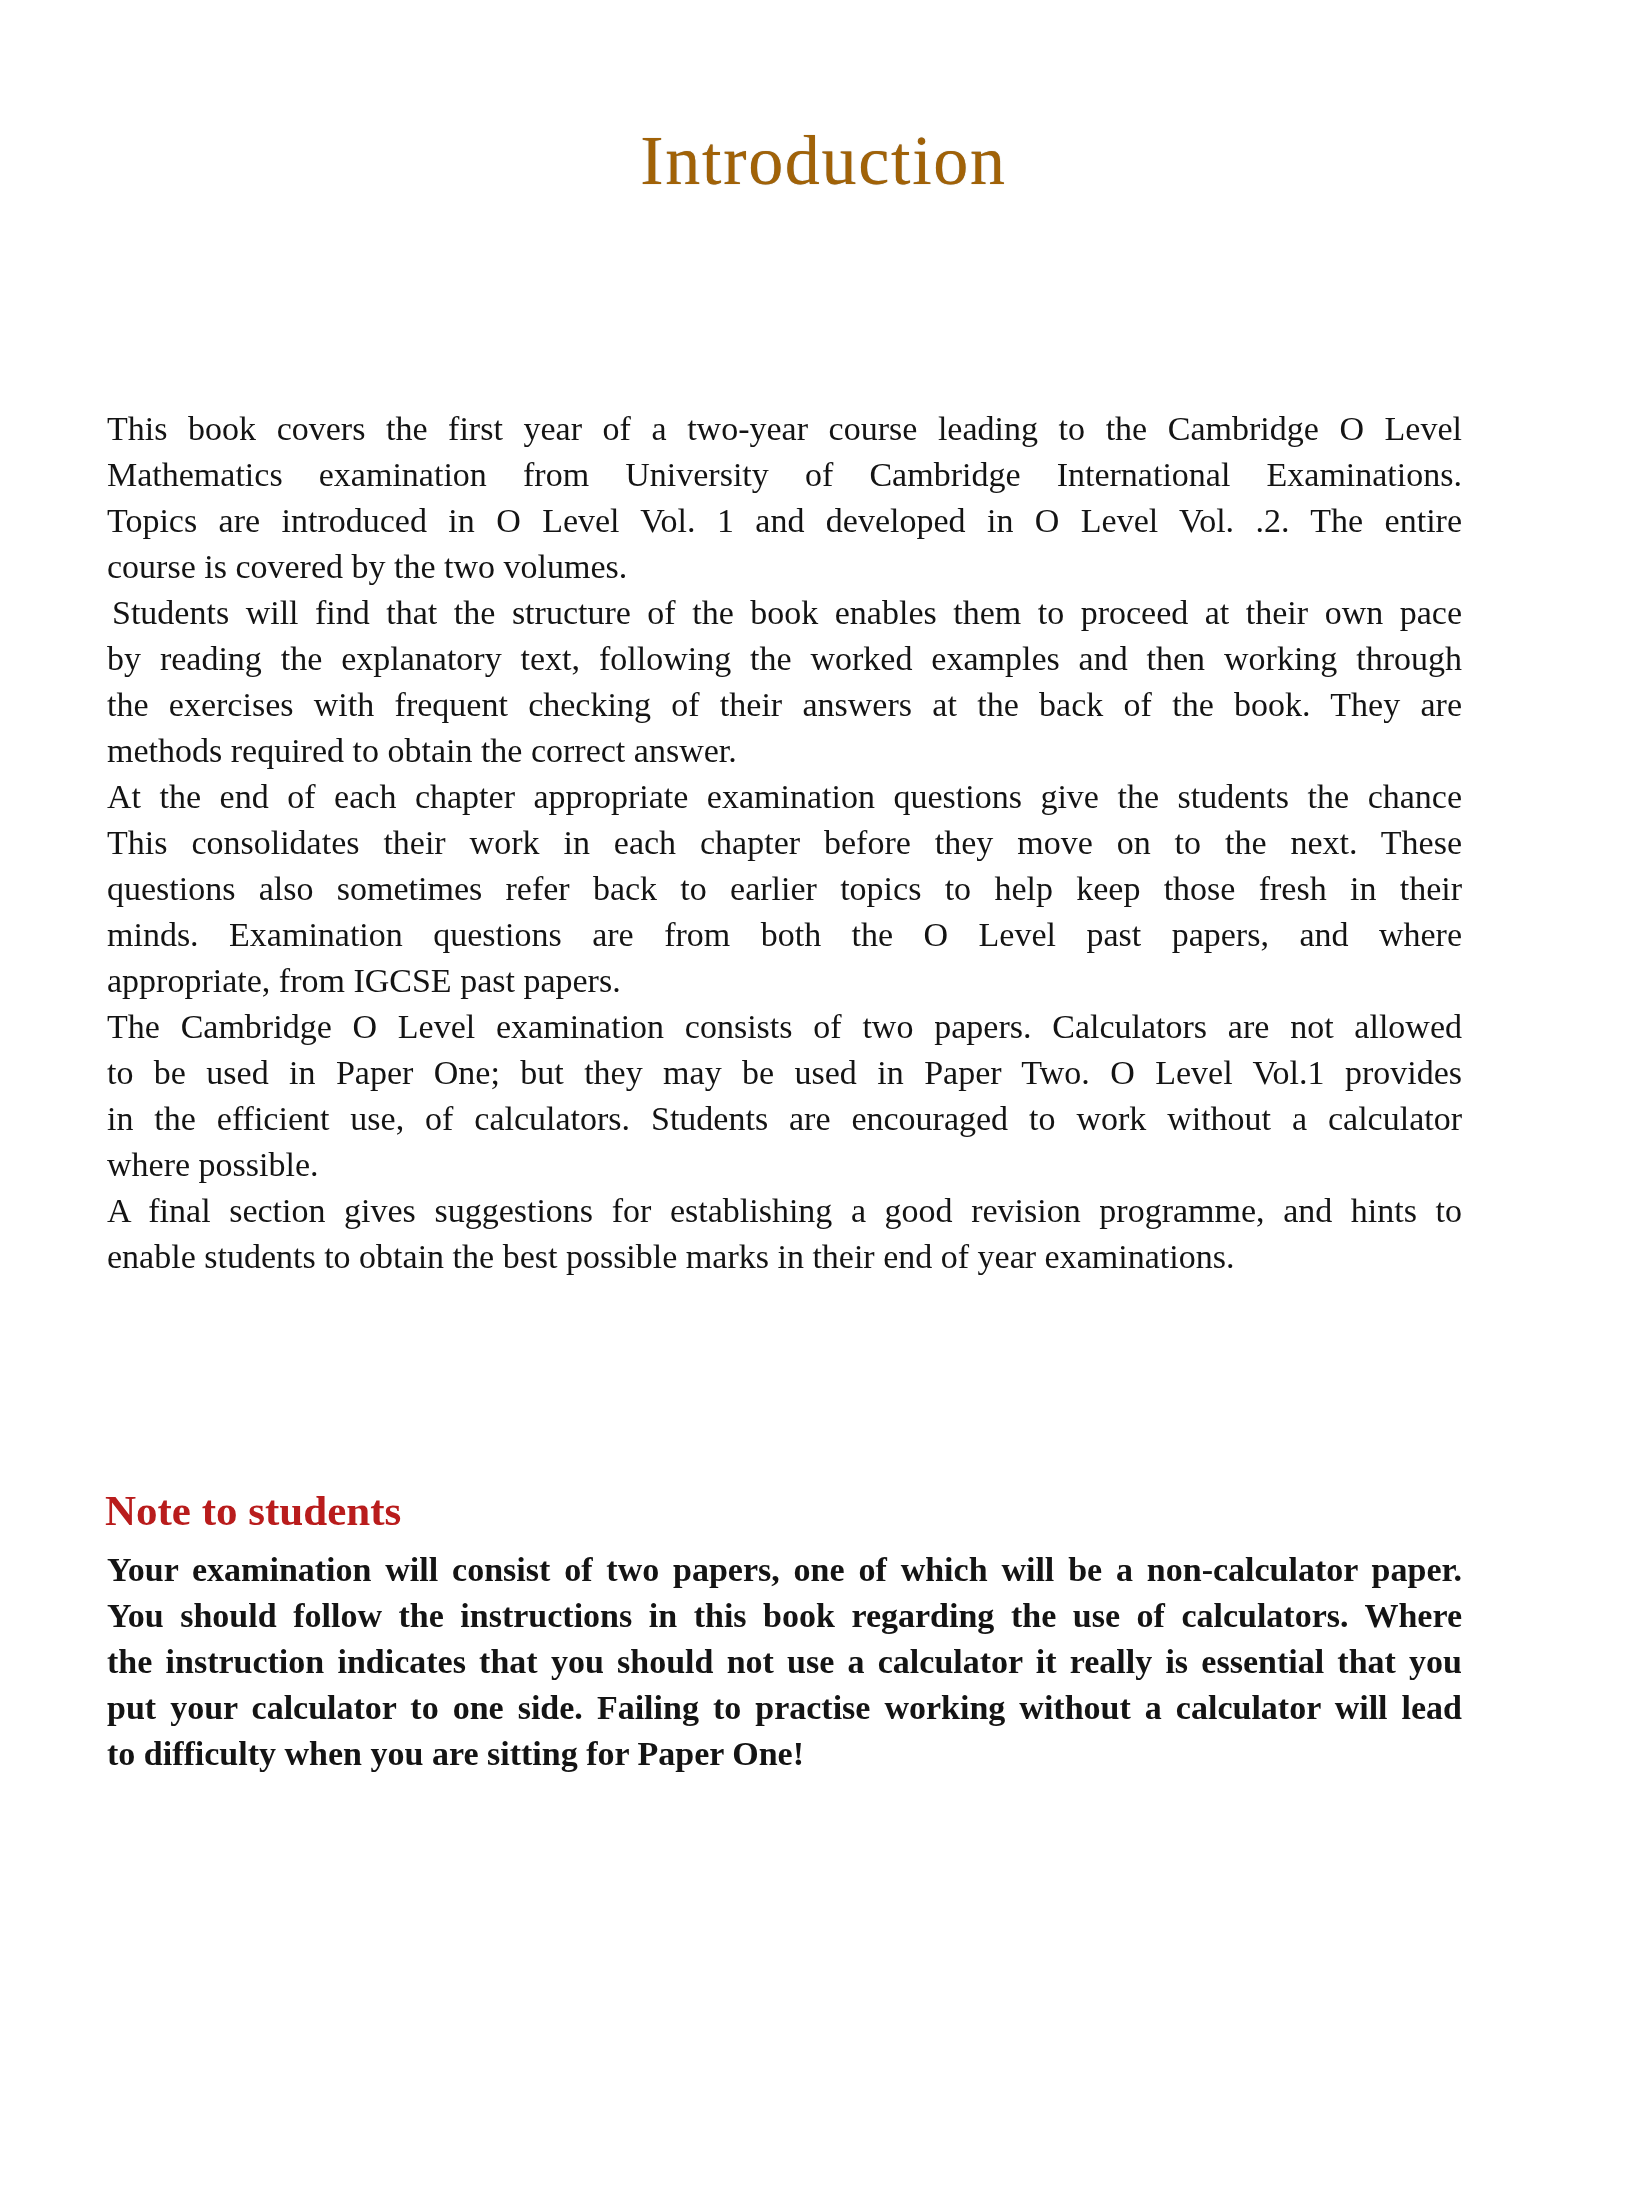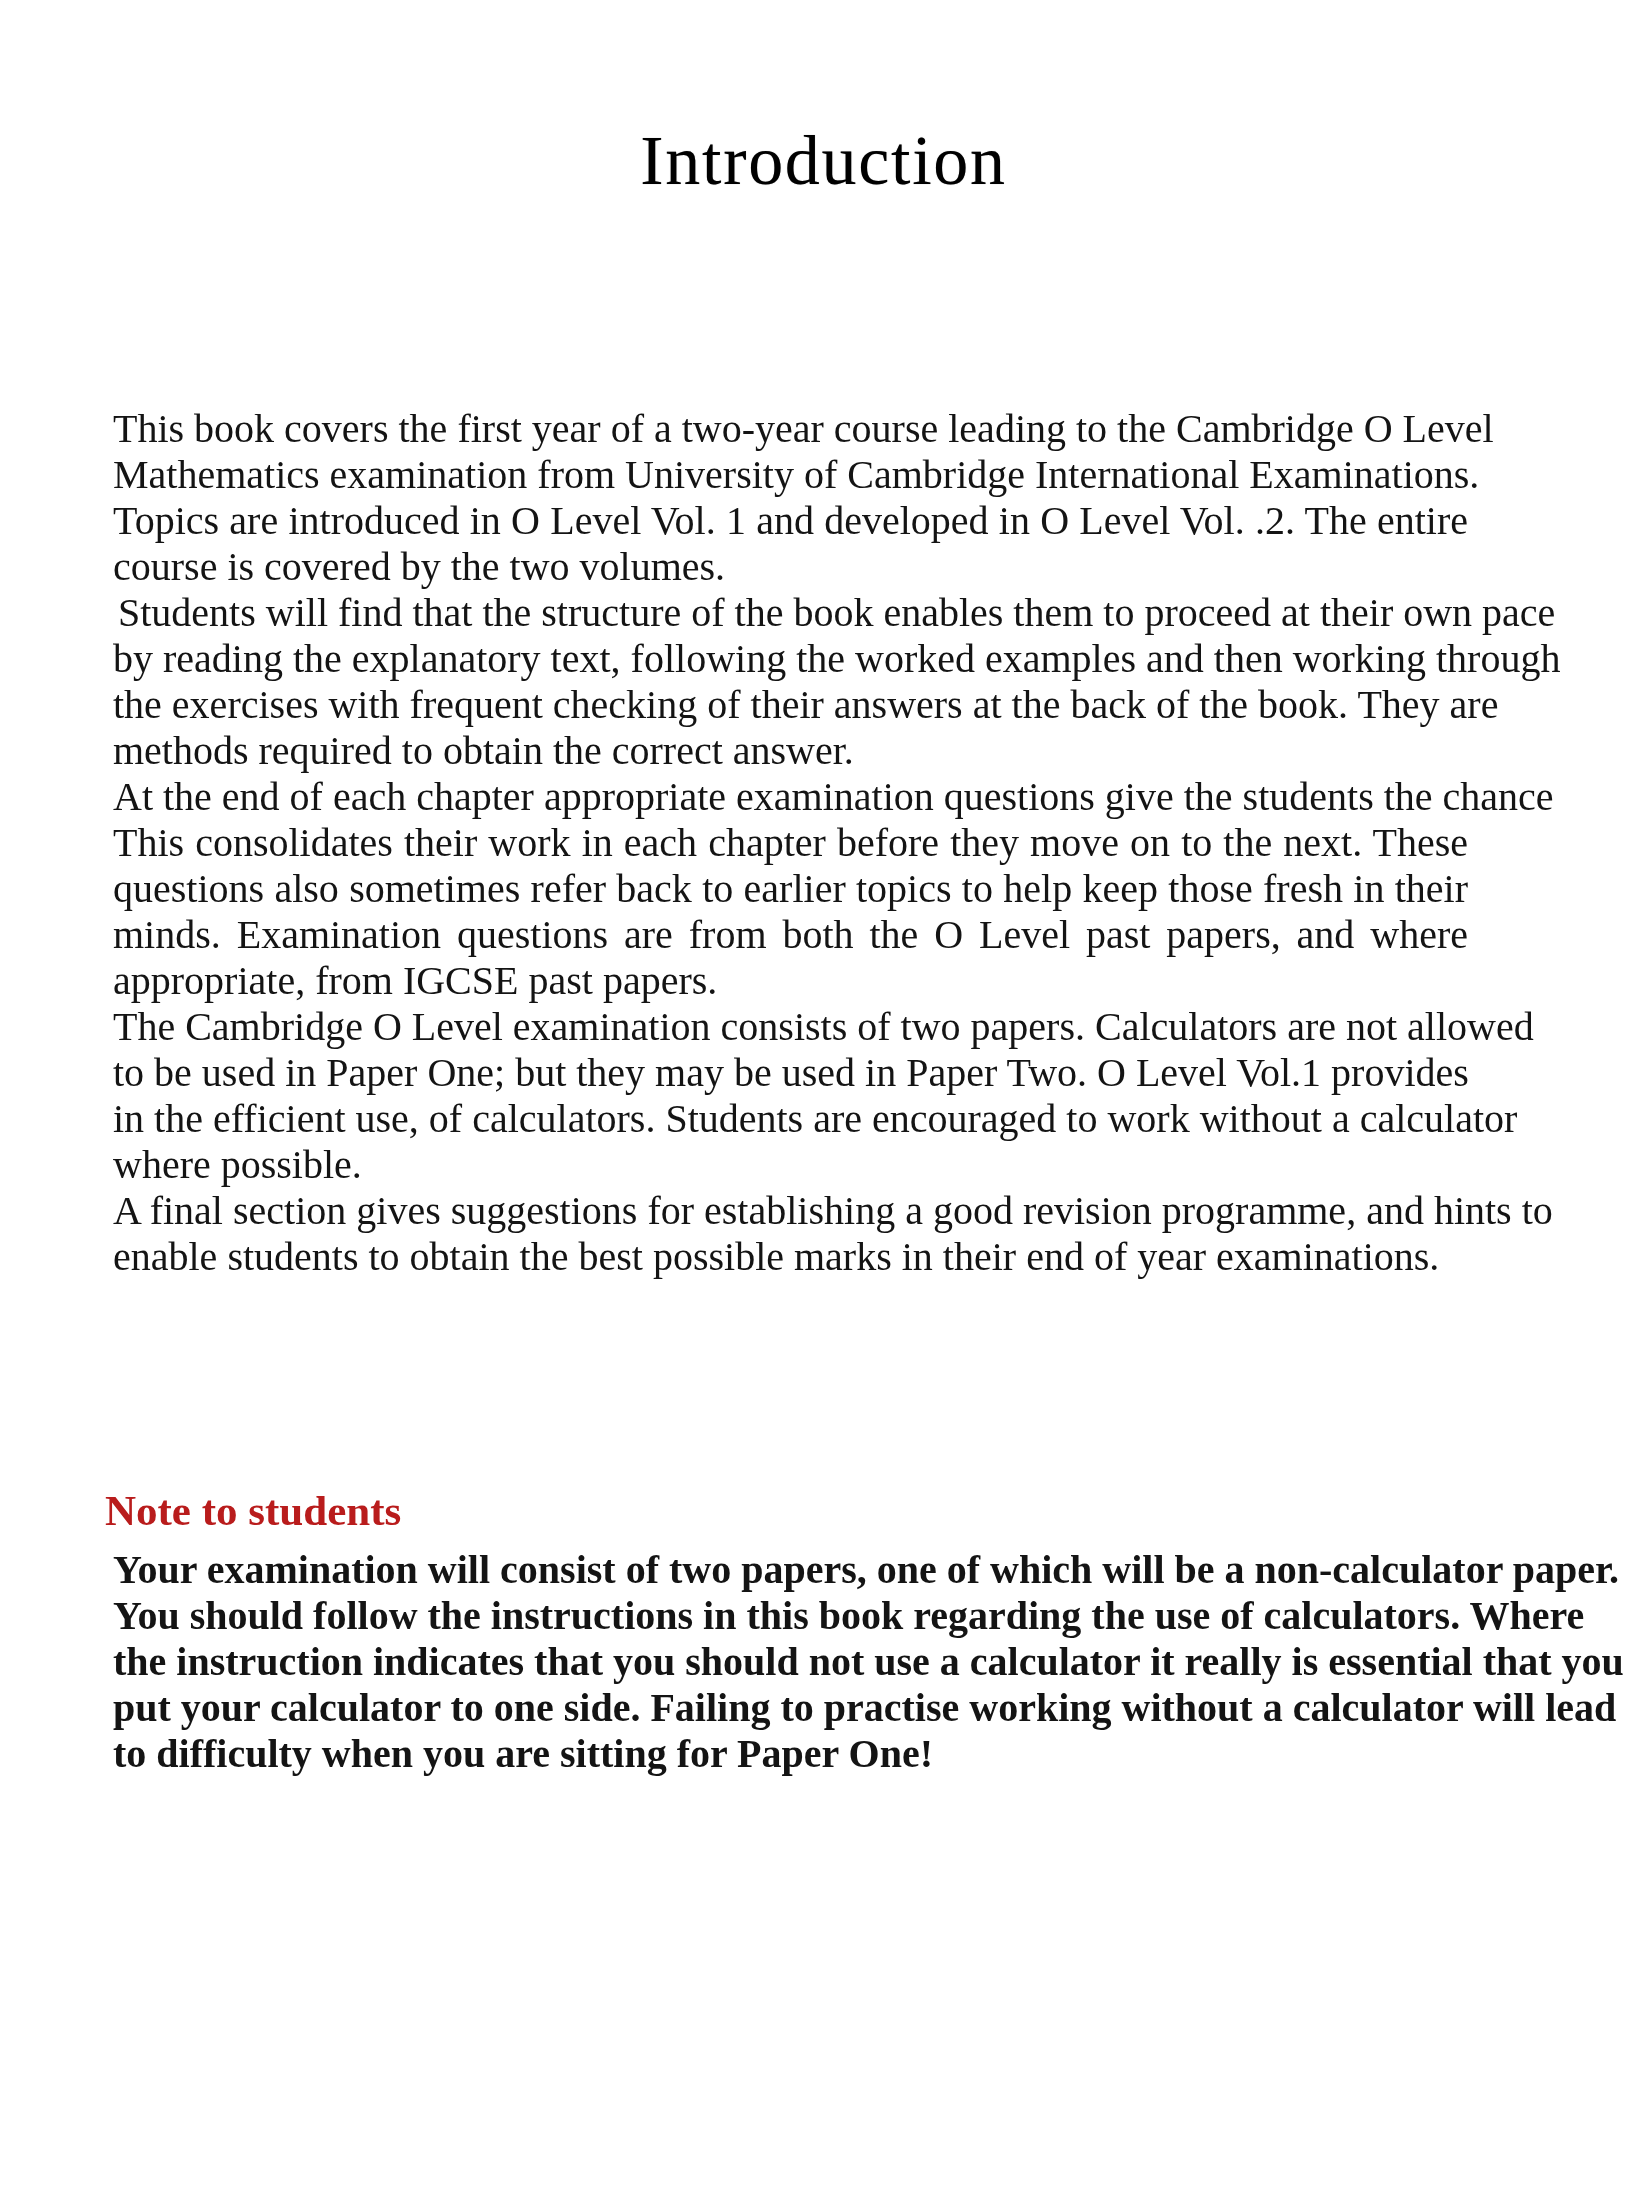--- a/index.html
+++ b/index.html
@@ -5,27 +5,27 @@
   html, body { margin: 0; padding: 0; }
   body {
     width: 1647px; height: 2205px; background: #ffffff;
     position: relative; overflow: hidden;
     font-family: "Liberation Serif", "DejaVu Serif", serif;
     color: #141414;
   }
   .title {
     position: absolute; left: 0; width: 1647px; top: 119px;
     text-align: center; font-size: 70px; line-height: 84px;
-    font-family: "Liberation Serif", serif; color: #000000;
+    font-family: "Liberation Serif", serif; color: #a16207;
     letter-spacing: 1.7px;
     text-shadow: 0 0 0.8px #888;
   }
   .block {
-    position: absolute; left: 113px; width: 1355px;
-    font-size: 40px; line-height: 46px;
+    position: absolute; left: 107px; width: 1355px;
+    font-size: 34px; line-height: 46px;
   }
   .line { display: block; white-space: nowrap; text-align: justify; text-align-last: justify; height: 46px; }
   .line.last { text-align-last: left; }
   .line.indent { padding-left: 5px; }
   #intro { top: 406px; }
   .heading {
     position: absolute; left: 105px; top: 1483px;
     font-family: Liberation Serif, serif;
     font-weight: bold; font-size: 43px; line-height: 55px; color: #b91c1c;
   }

